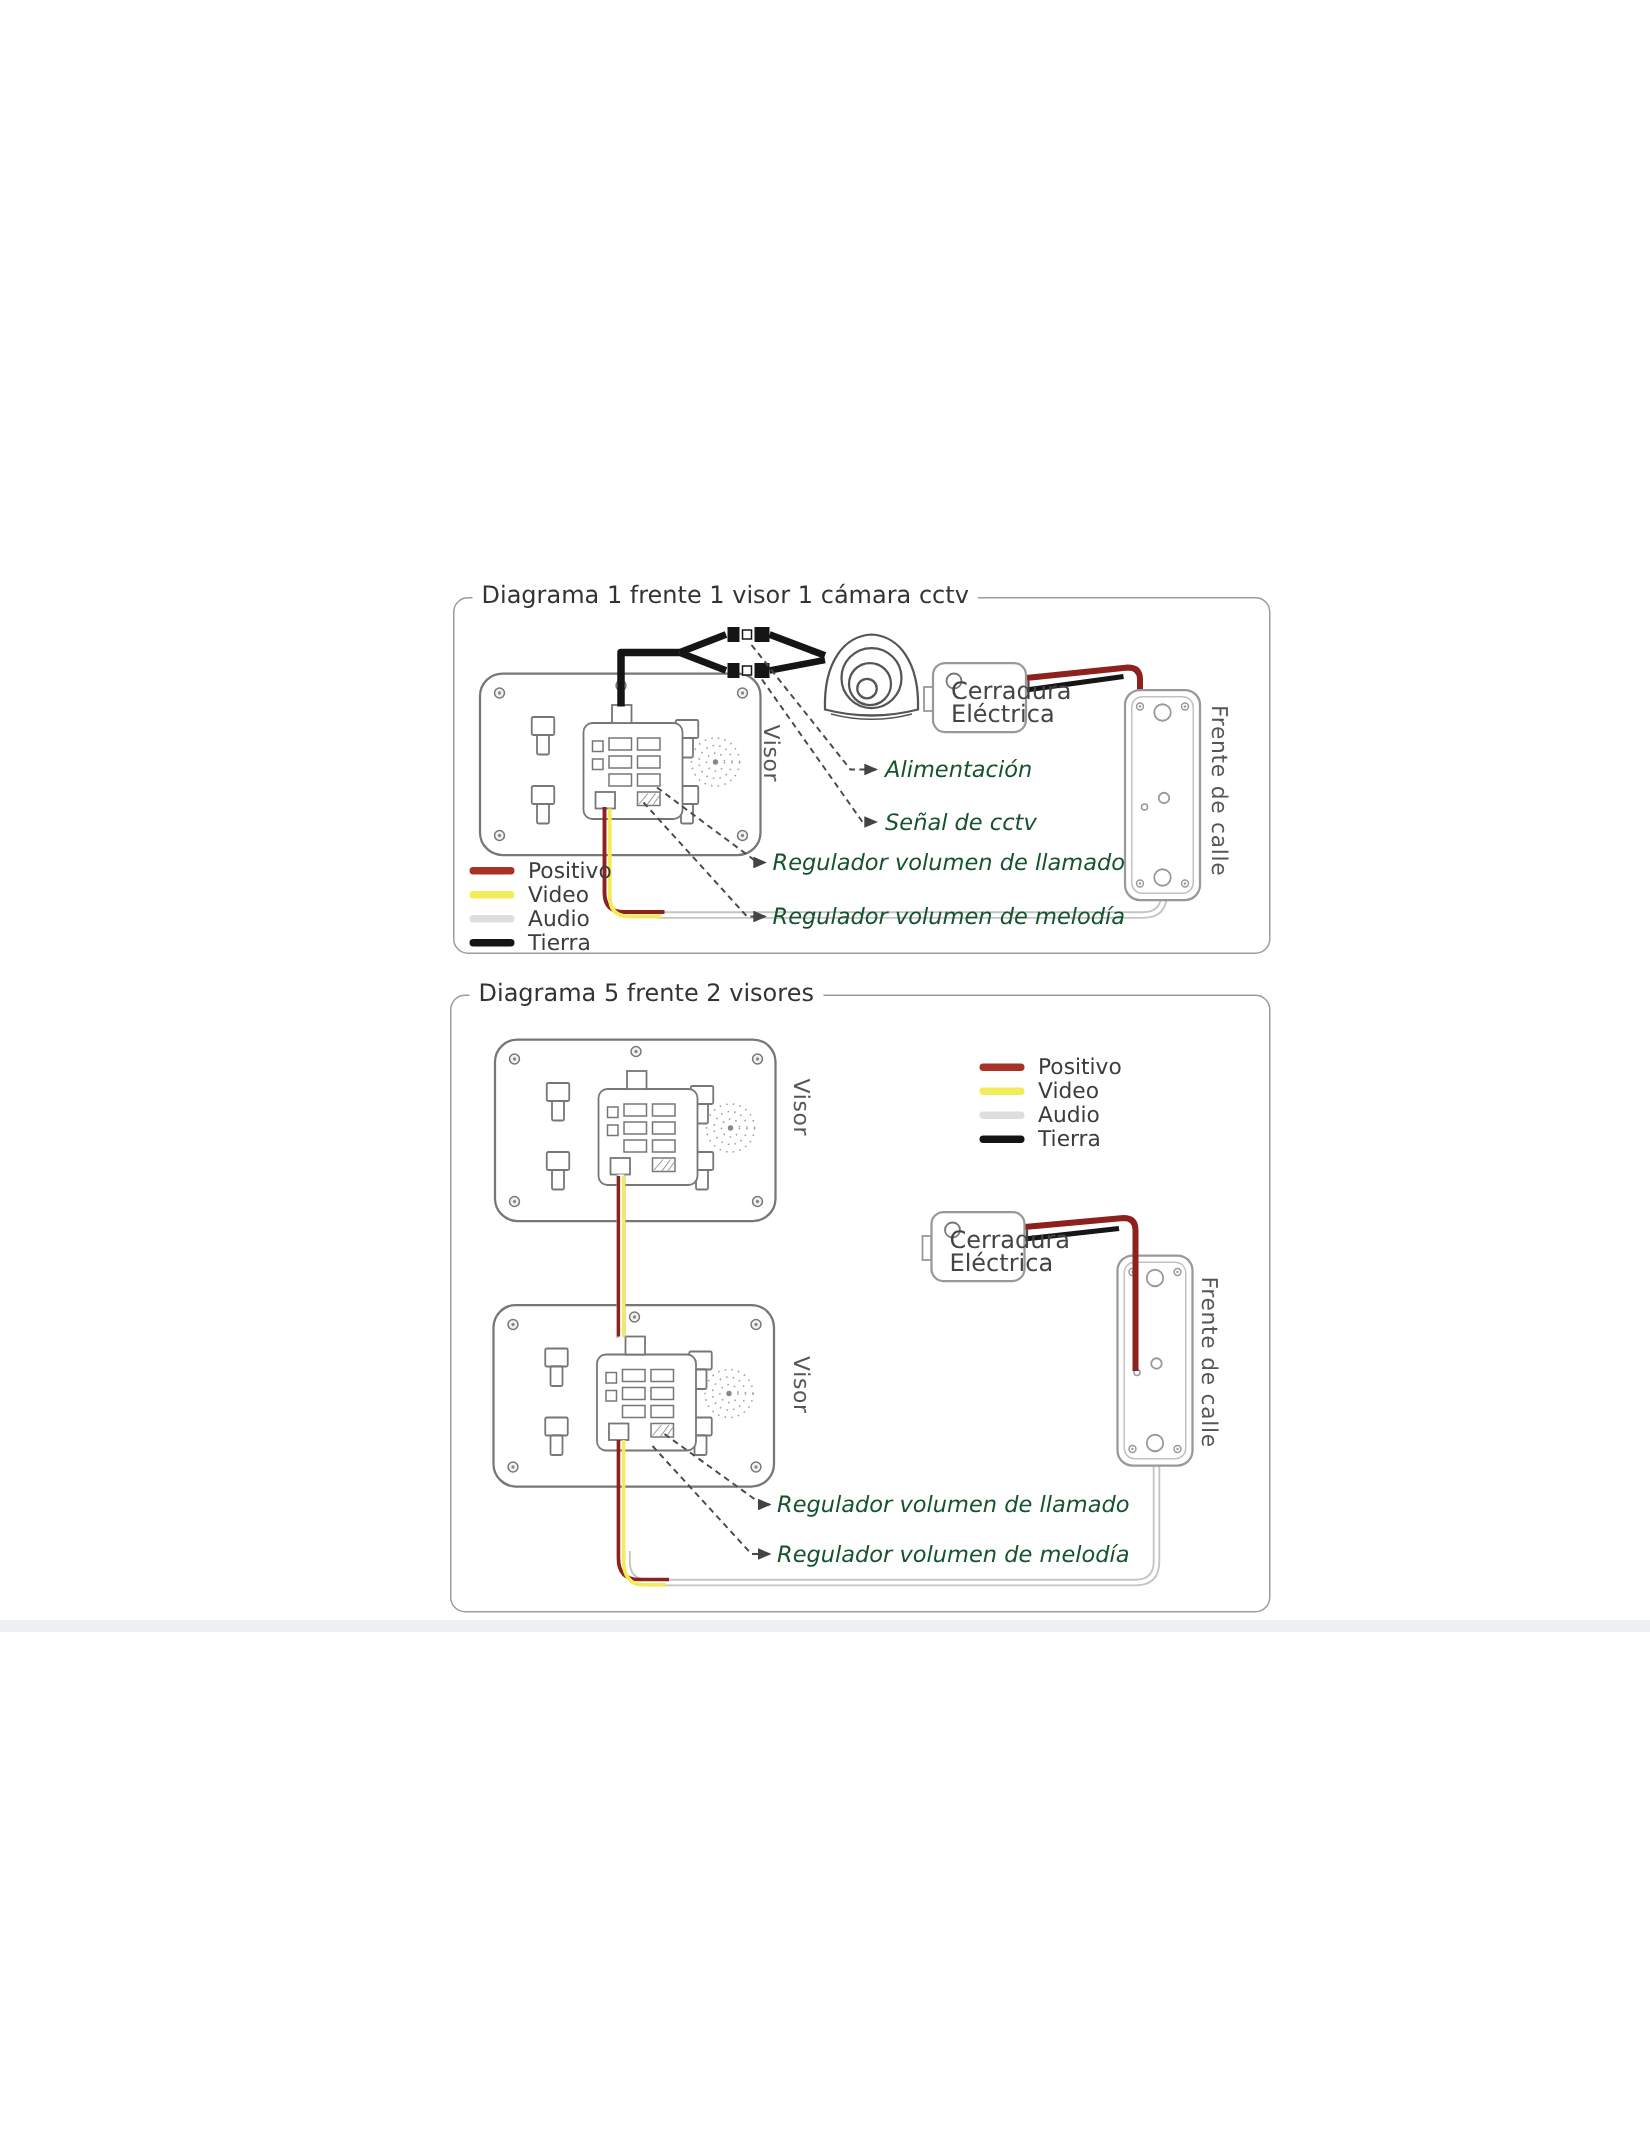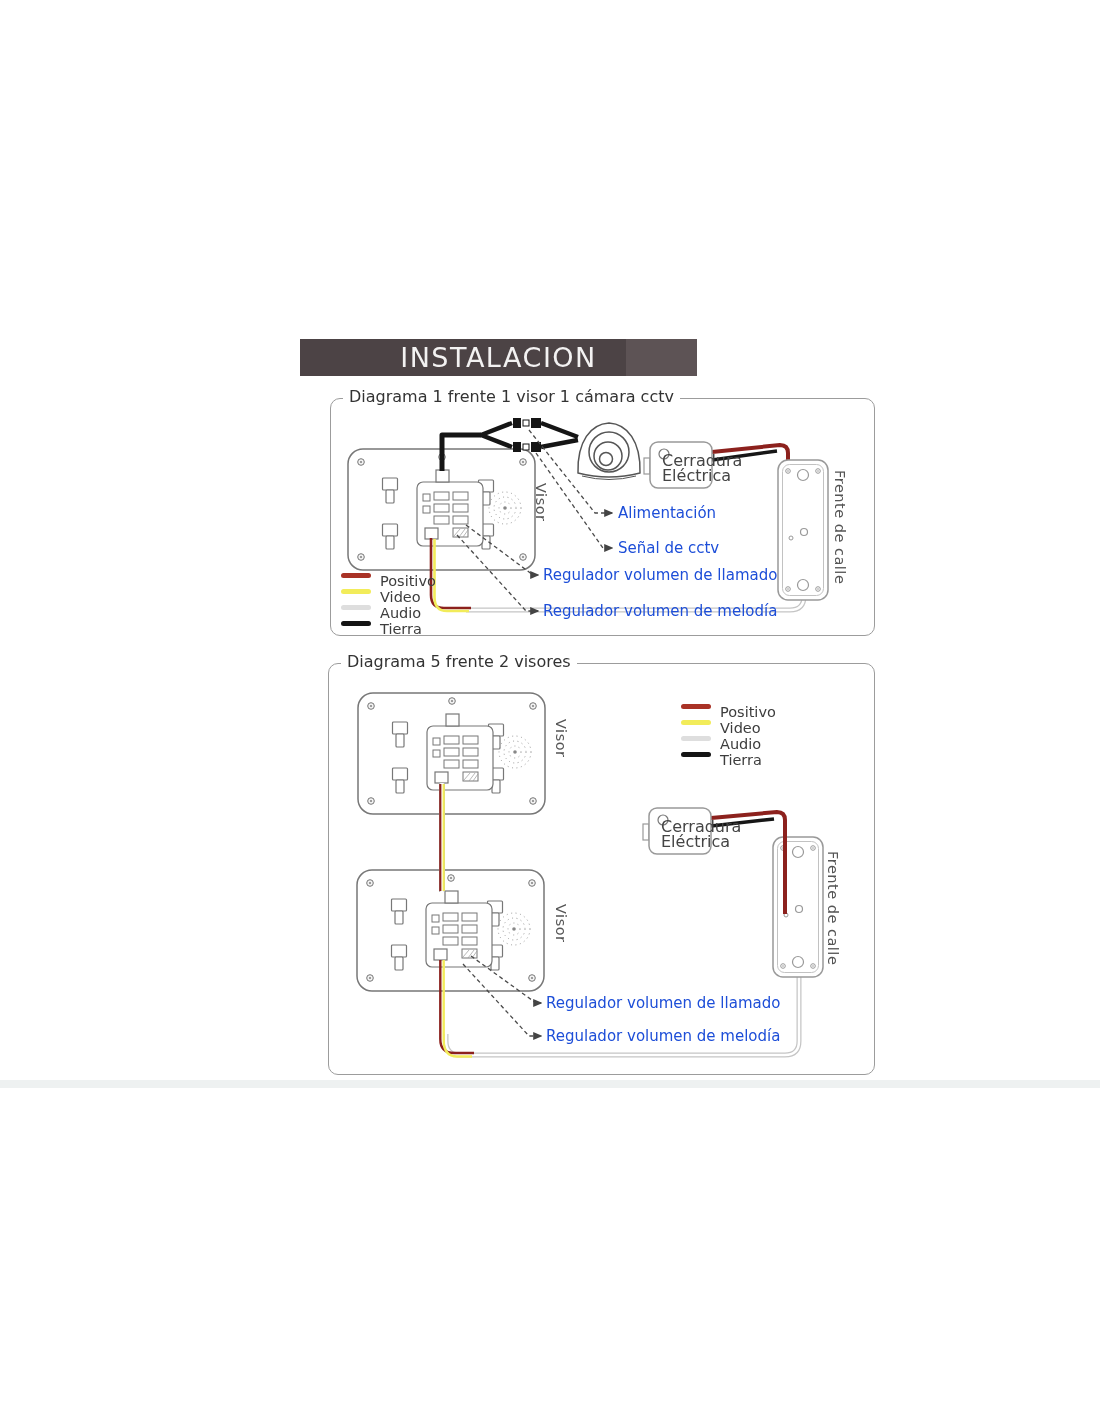--- a/index.html
+++ b/index.html
@@ -2,32 +2,32 @@
 <html><head>
 <meta charset="utf-8">
 <style>
   html,body{margin:0;padding:0;background:#fff;}
   .page{position:relative;width:1100px;height:1422px;background:#ffffff;
         font-family:"DejaVu Sans","Liberation Sans",sans-serif;overflow:hidden;}
   .titlebar{position:absolute;left:300px;top:339px;width:397px;height:37px;
         background:linear-gradient(90deg,#4c4345 0 82%,#5d5355 82% 100%);
         color:#f3f2f2;font-size:27px;letter-spacing:1.5px;
         display:flex;align-items:center;justify-content:center;}
-  .diagram{position:absolute;border:1.6px solid #9c9c9c;border-radius:10px;background:#fff;margin-left:28px;}
+  .diagram{position:absolute;border:1.6px solid #9c9c9c;border-radius:10px;background:#fff;}
   #d1{left:302px;top:398px;width:543px;height:236px;}
   #d2{left:300px;top:663px;width:545px;height:410px;}
   .dtitle{position:absolute;top:-12px;left:12px;background:#fff;padding:0 6px;
         font-size:16px;color:#333;white-space:nowrap;}
   .dsvg{position:absolute;left:0;top:0;width:100%;height:100%;}
-  .lbl{position:absolute;font-size:15px;color:#1d4ed8;white-space:nowrap;line-height:16px;}
+  .lbl{position:absolute;font-size:15px;color:#14532d;white-space:nowrap;line-height:16px;font-style:italic;}
   .vert{position:absolute;writing-mode:vertical-rl;font-size:14.5px;color:#555;
         white-space:nowrap;letter-spacing:.5px;}
   .cerr{position:absolute;font-size:16px;color:#444;line-height:15px;white-space:nowrap;}
   .legend{position:absolute;display:flex;flex-direction:column;gap:1px;}
-  .lrow{display:flex;align-items:flex-start;gap:9px;height:15px;}
+  .lrow{display:flex;align-items:center;gap:9px;height:15px;}
   .sw{width:30px;height:4.5px;border-radius:2.5px;}
   .sw-pos{background:#a93226;}
   .sw-vid{background:#f2ec5a;}
   .sw-aud{background:#dedede;}
   .sw-tie{background:#141414;}
   .lt{font-size:14.5px;color:#3d3d3d;}
   .divider{position:absolute;left:0;top:1080px;width:1100px;height:8px;background:#eef1f1;}
 </style>
 </head>
 <body>
@@ -107,23 +107,20 @@
       </g>
 
       <g id="sym-cerradura">
         <rect x="1" y="17" width="6" height="16" fill="#fff" stroke="#999" stroke-width="1.2"></rect>
         <rect x="7" y="1" width="62" height="46" rx="8" fill="#fff" stroke="#999" stroke-width="1.5"></rect>
         <circle cx="21" cy="13" r="5" fill="#fff" stroke="#777" stroke-width="1.2"></circle>
       </g>
     </defs>
   </svg>
 
-  <div class="titlebar">
-    <span>INSTALACION</span>
-  </div>
 
   <div class="diagram" id="d1">
     <span class="dtitle">Diagrama 1 frente 1 visor 1 cámara cctv</span>
 
     <svg class="dsvg" viewBox="0 0 543 236">
 
       <use href="#sym-visor" x="16" y="49"></use>
 
       <g fill="none" stroke="#151515">
         <path d="M111,72 V36 H150" stroke-width="5" stroke-linejoin="round"></path>

